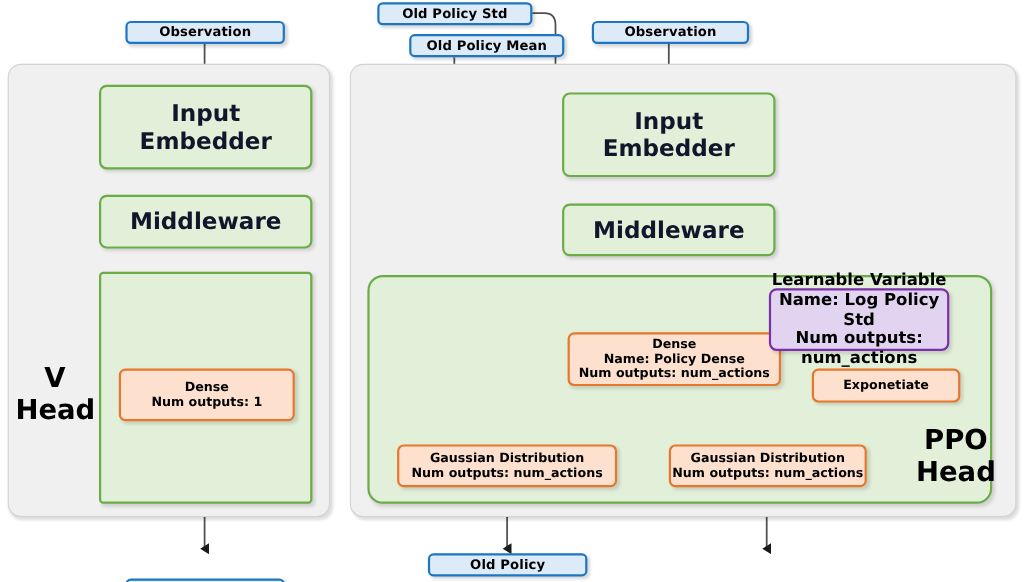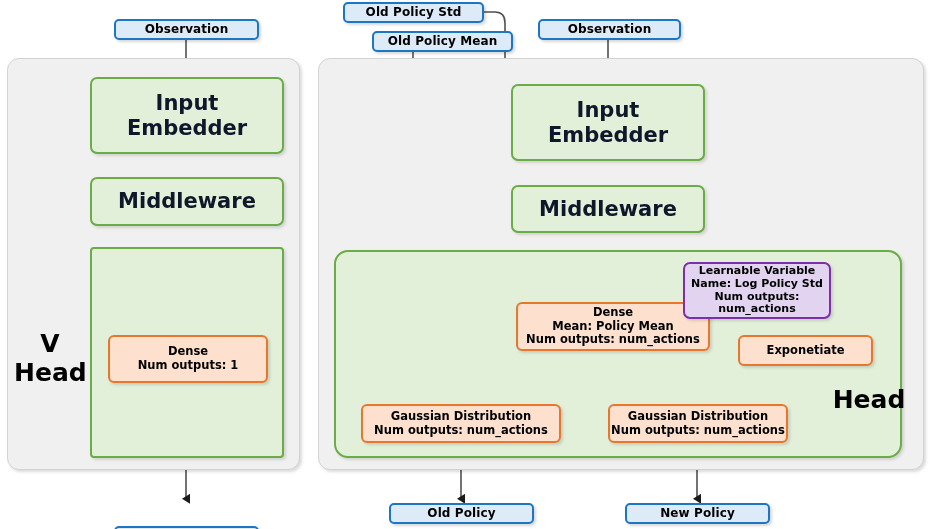--- a/index.html
+++ b/index.html
@@ -155,38 +155,39 @@
   <div class="node block-orange" style="left:108px; top:335px; width:160px; height:48px; font-size:11.5px;">
     <span class="title-line">Dense</span>
     <span class="sub-line">Num outputs: 1</span>
   </div>
 
   <div class="node panel-grey" style="left:318px; top:58px; width:606px; height:412px;"></div>
 
   <div class="node panel-green rounded" style="left:334px; top:250px; width:568px; height:208px;"></div>
 
   <div class="headline" style="left:824px; top:386px; width:90px; font-size:25px;">
+    <div>PPO</div>
     <div>Head</div>
   </div>
 
   <div class="node block-green" style="left:511px; top:84px; width:194px; height:77px; font-size:21px;">
     <span>Input Embedder</span>
   </div>
 
   <div class="node block-green" style="left:511px; top:185px; width:194px; height:48px; font-size:21px;">
     <span>Middleware</span>
   </div>
 
   <div class="node block-orange" style="left:516px; top:302px; width:194px; height:49px; font-size:11.5px;">
     <span class="title-line">Dense</span>
-    <span class="sub-line">Mean: Policy Mean</span>
-    <span class="sub-line">Num outputs: num_actions</span>
-  </div>
-
-  <div class="node block-purple" style="left:683px; top:262px; width:148px; height:57px; font-size:11px;">
+    <span class="sub-line">Name: Policy Dense</span>
+    <span class="sub-line">Num outputs: num_actions</span>
+  </div>
+
+  <div class="node block-purple" style="left:699px; top:262px; width:164px; height:57px; font-size:15px;">
     <span class="title-line">Learnable Variable</span>
     <span class="sub-line">Name: Log Policy Std</span>
     <span class="sub-line">Num outputs: num_actions</span>
   </div>
 
   <div class="node block-orange" style="left:738px; top:335px; width:135px; height:31px; font-size:11.5px; font-weight:bold;">
     <span>Exponetiate</span>
   </div>
 
   <div class="node block-orange" style="left:361px; top:404px; width:200px; height:39px; font-size:11.5px;">
@@ -216,17 +217,14 @@
   </div>
 
   <div class="node pill-blue" style="left:114px; top:526px; width:145px; height:20px;justify-content:center;">
     <span>State Value</span>
   </div>
 
   <div class="node pill-blue" style="left:389px; top:503px; width:145px; height:21px;">
     <span>Old Policy</span>
   </div>
 
-  <div class="node pill-blue" style="left:625px; top:503px; width:145px; height:21px;">
-    <span>New Policy</span>
-  </div>
 
 </div>
 
 </body></html>

